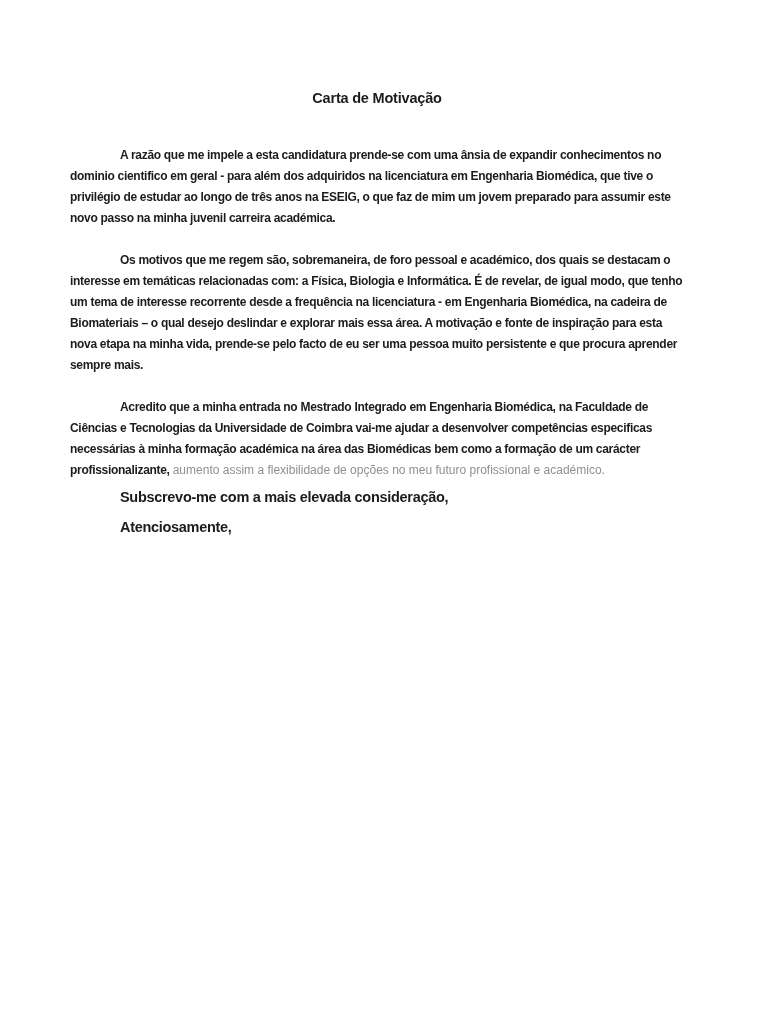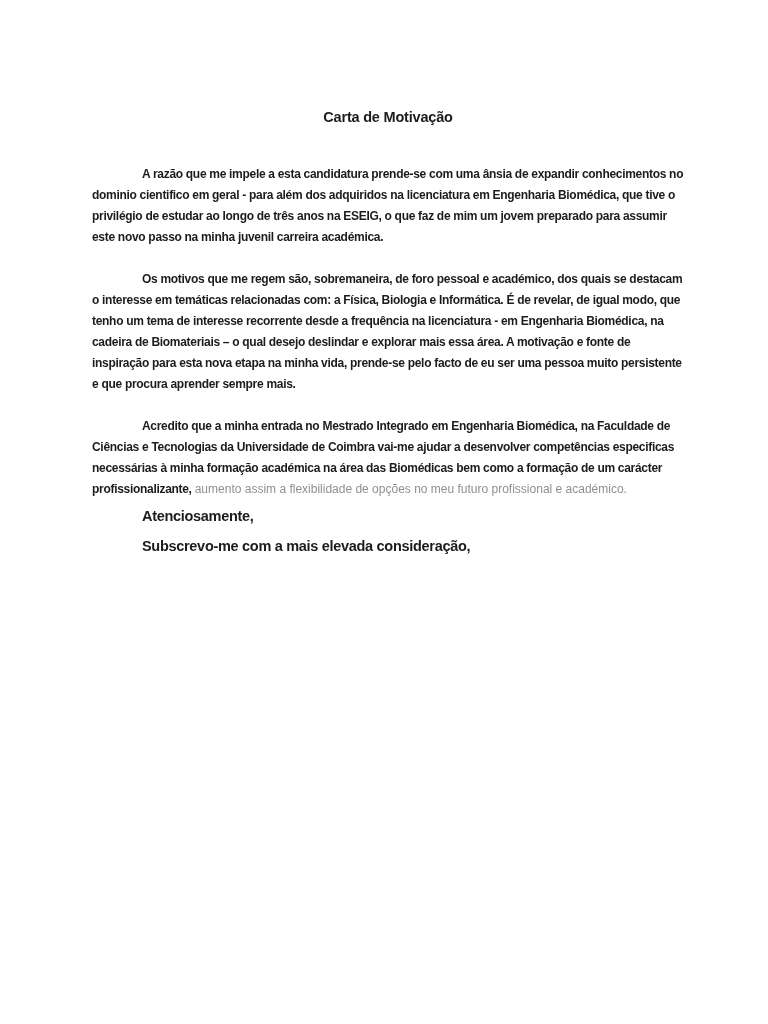--- a/index.html
+++ b/index.html
@@ -13,22 +13,21 @@
     width: 768px;
     height: 1024px;
     margin: 0 auto;
     background: #ffffff;
     font-family: "Liberation Sans", sans-serif;
     color: #1c1c1c;
     overflow: hidden;
   }
 
   .content {
-    padding: 88px 84px 0 92px;
-    margin-top: 19px;
+    padding: 88px 84px 0 70px;
   }
 
   .doc-title {
     text-align: center;
     font-size: 14.5px;
     font-weight: 700;
     letter-spacing: -0.2px;
     line-height: 21px;
     margin-bottom: 36px;
     color: #1c1c1c;
@@ -72,18 +71,18 @@
   <div class="content">
 
     <div class="doc-title">Carta de Motivação</div>
 
     <p class="body-par">A razão que me impele a esta candidatura prende-se com uma ânsia de expandir conhecimentos no dominio cientifico em geral - para além dos adquiridos na licenciatura em Engenharia Biomédica, que tive o privilégio de estudar ao longo de três anos na ESEIG, o que faz de mim um jovem preparado para assumir este novo passo na minha juvenil carreira académica.</p>
 
     <p class="body-par">Os motivos que me regem são, sobremaneira, de foro pessoal e académico, dos quais se destacam o interesse em temáticas relacionadas com: a Física, Biologia e Informática. É de revelar, de igual modo, que tenho um tema de interesse recorrente desde a frequência na licenciatura - em Engenharia Biomédica, na cadeira de Biomateriais – o qual desejo deslindar e explorar mais essa área. A motivação e fonte de inspiração para esta nova etapa na minha vida, prende-se pelo facto de eu ser uma pessoa muito persistente e que procura aprender sempre mais.</p>
 
     <p class="body-par tight"><span>Acredito que a minha entrada no Mestrado Integrado em Engenharia Biomédica, na Faculdade de Ciências e Tecnologias da Universidade de Coimbra vai-me ajudar a desenvolver competências especificas necessárias à minha formação académica na área das Biomédicas bem como a formação de um carácter profissionalizante, </span><span class="muted-run">aumento assim a flexibilidade de opções no meu futuro profissional e académico.</span></p>
 
+    <p class="closing-line">Subscrevo-me com a mais elevada consideração,</p>
+
     <p class="closing-line">Atenciosamente,</p>
-
-    <p class="closing-line">Subscrevo-me com a mais elevada consideração,</p>
 
   </div>
 </div>
 
 </body></html>

